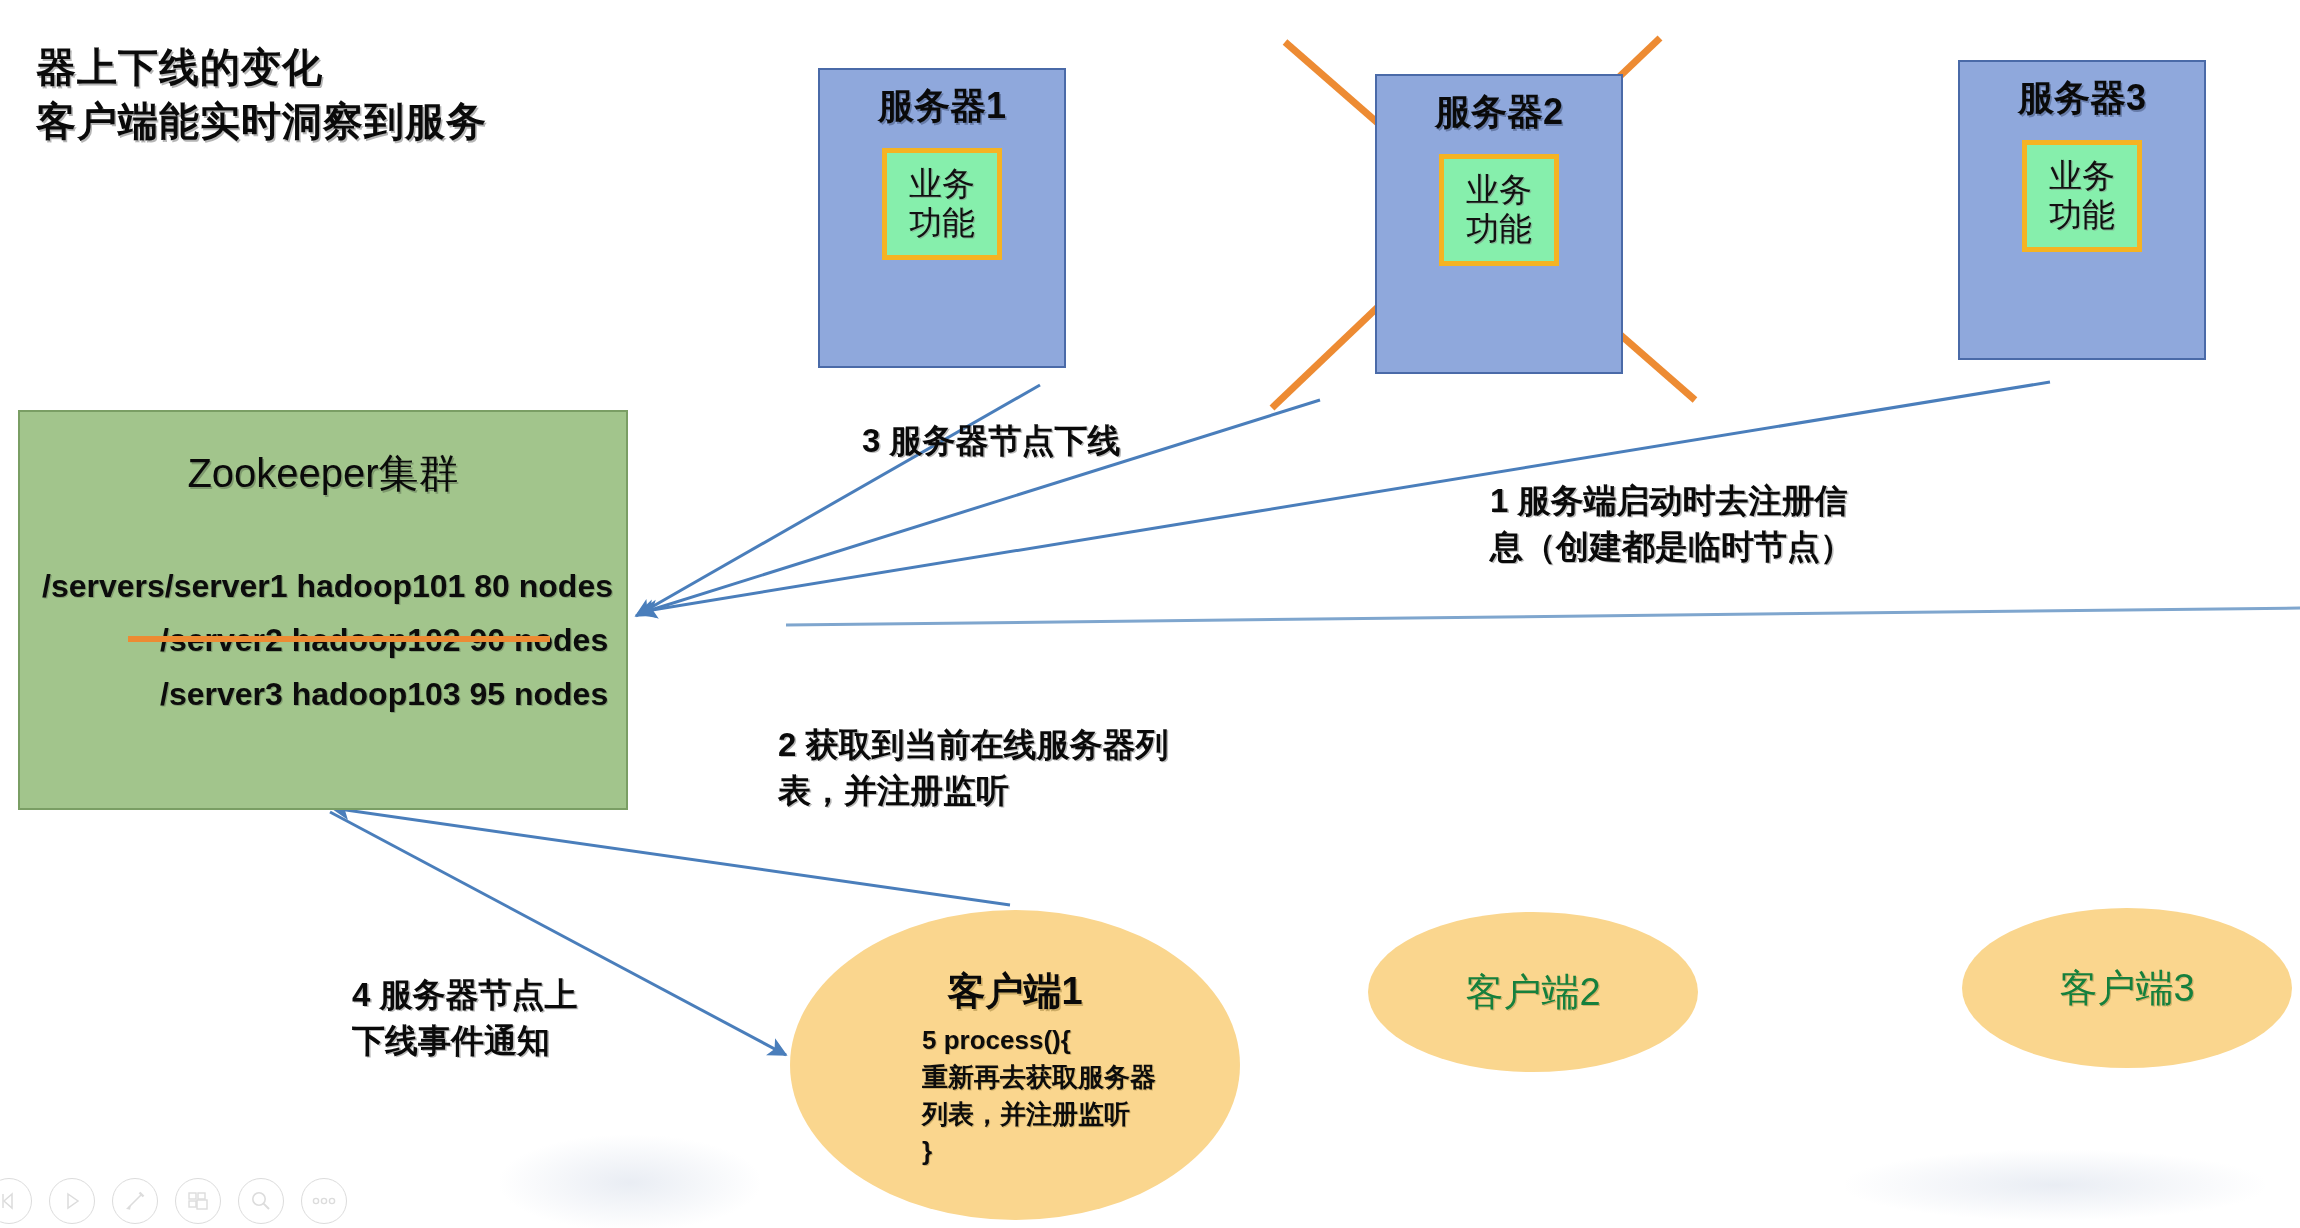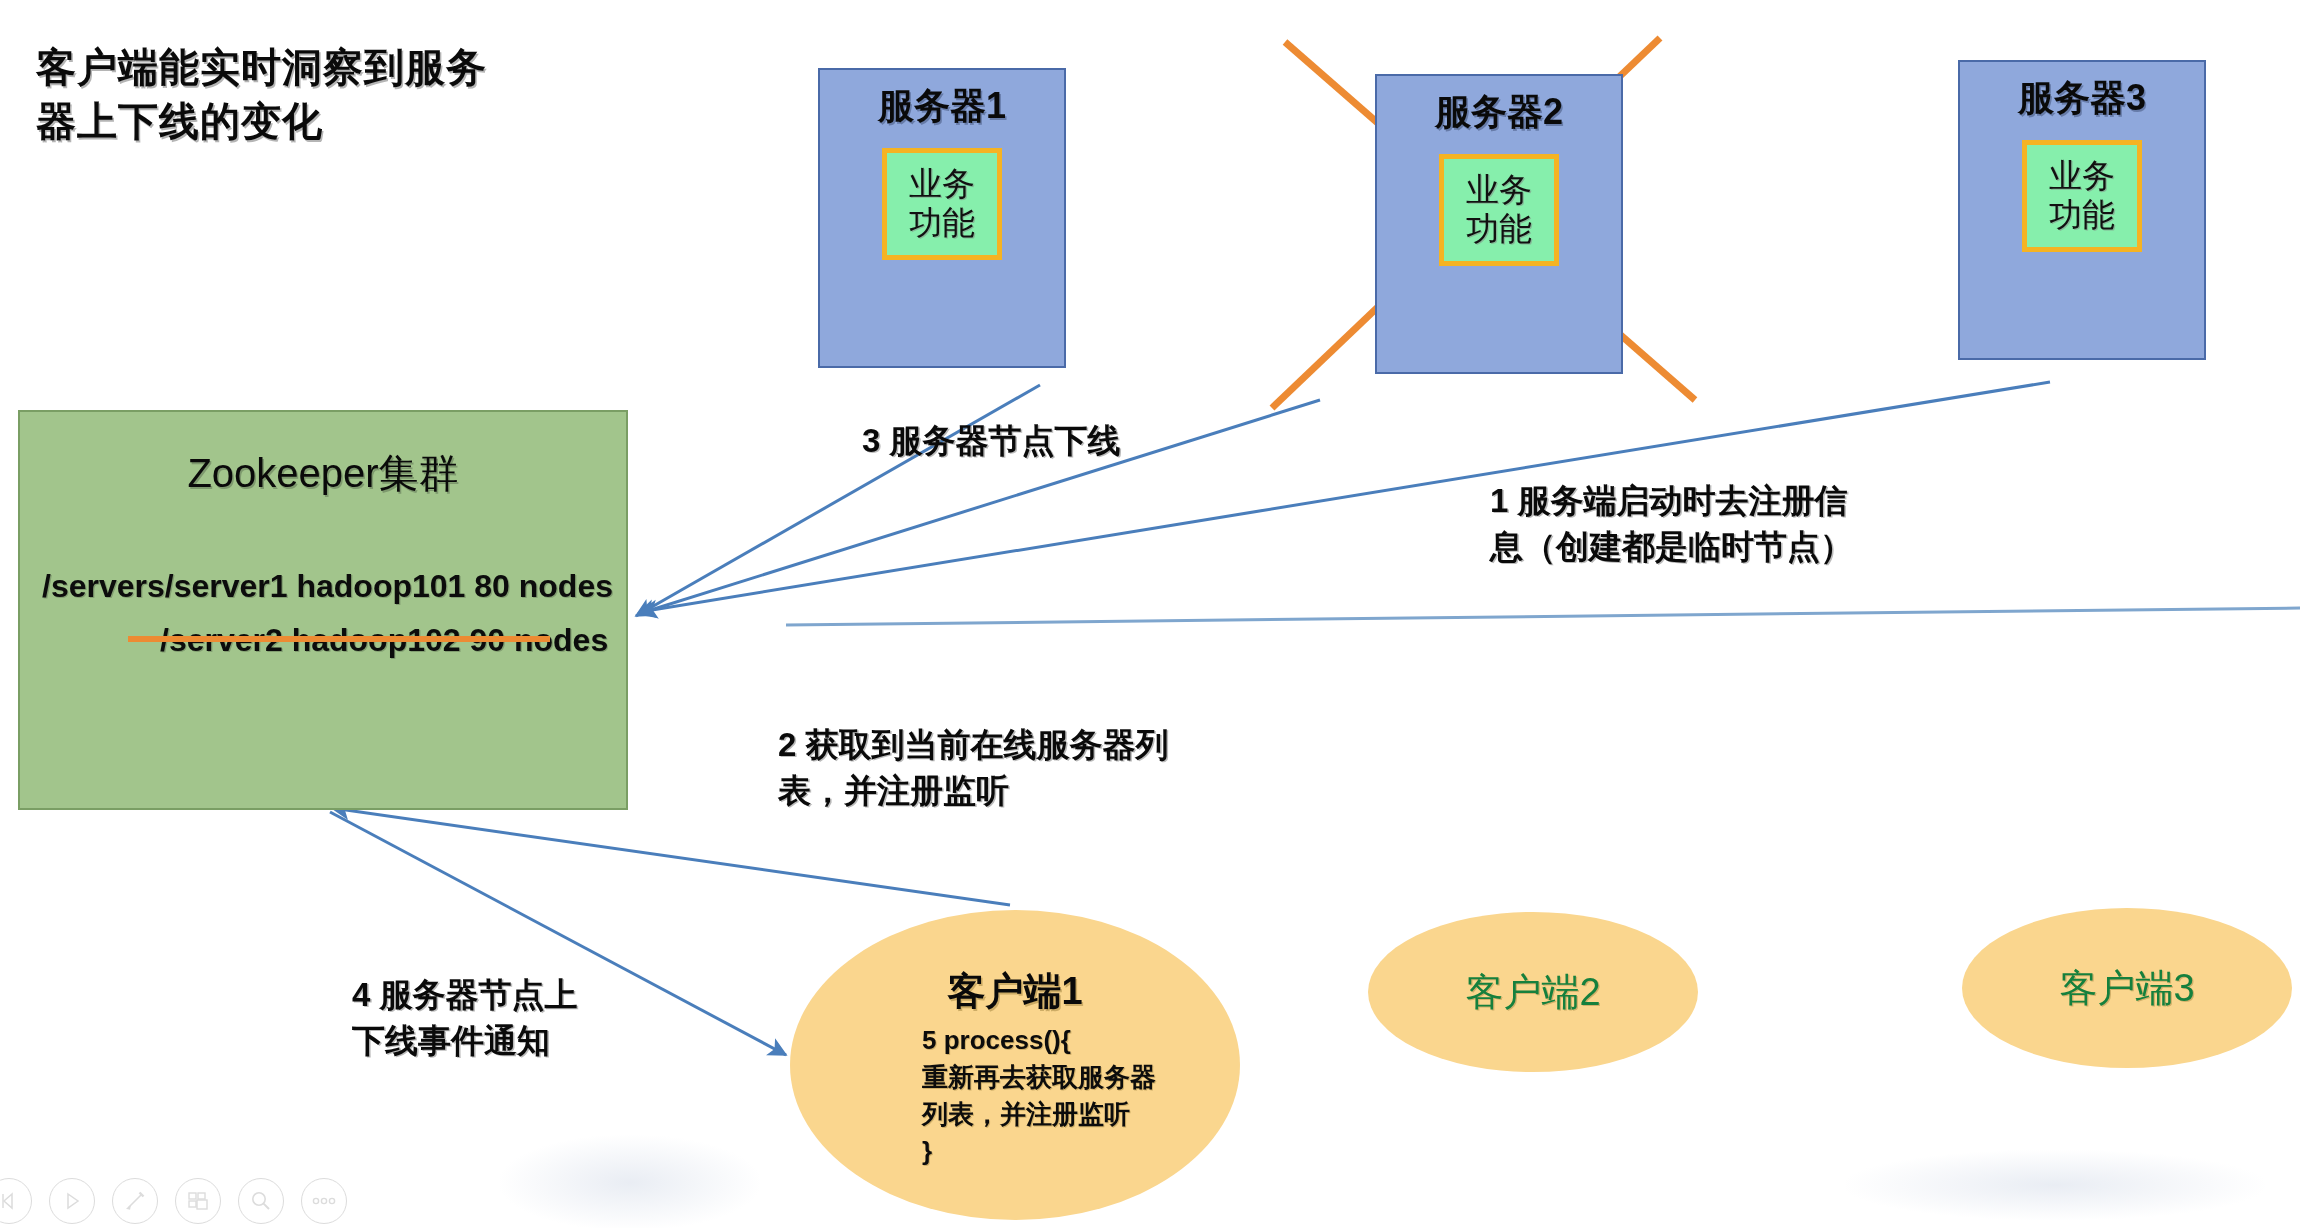--- a/index.html
+++ b/index.html
@@ -258,29 +258,30 @@
 
     <path d="M 1010 905 L 332 808" stroke="#4A7EBB" stroke-width="3" fill="none" marker-end="url(#ah)"></path>
 
     <path d="M 330 812 L 786 1055" stroke="#4A7EBB" stroke-width="3" fill="none" marker-end="url(#ah)"></path>
 
     <path d="M 1285 42 L 1695 400" stroke="#ED8B33" stroke-width="7" fill="none"></path>
     <path d="M 1660 38 L 1272 408" stroke="#ED8B33" stroke-width="7" fill="none"></path>
   </svg>
 
   <div class="title-block">
+    <div>器上下线的变化</div>
     <div>客户端能实时洞察到服务</div>
-    <div>器上下线的变化</div>
   </div>
 
   <div class="zk-box">
     <div class="zk-title">Zookeeper集群</div>
     <div class="zk-lines">
       <div class="row r1">/servers/server1  hadoop101  80 nodes</div>
       <div class="row r2">/server2 hadoop102  90 nodes</div>
+      <div class="row r3">/server3 hadoop103  95 nodes</div>
     </div>
     <div class="zk-strike"></div>
   </div>
 
   <div class="server-box s1">
     <div class="server-label">服务器1</div>
     <div class="biz-box">
       <span>业务</span>
       <span>功能</span>
     </div>

